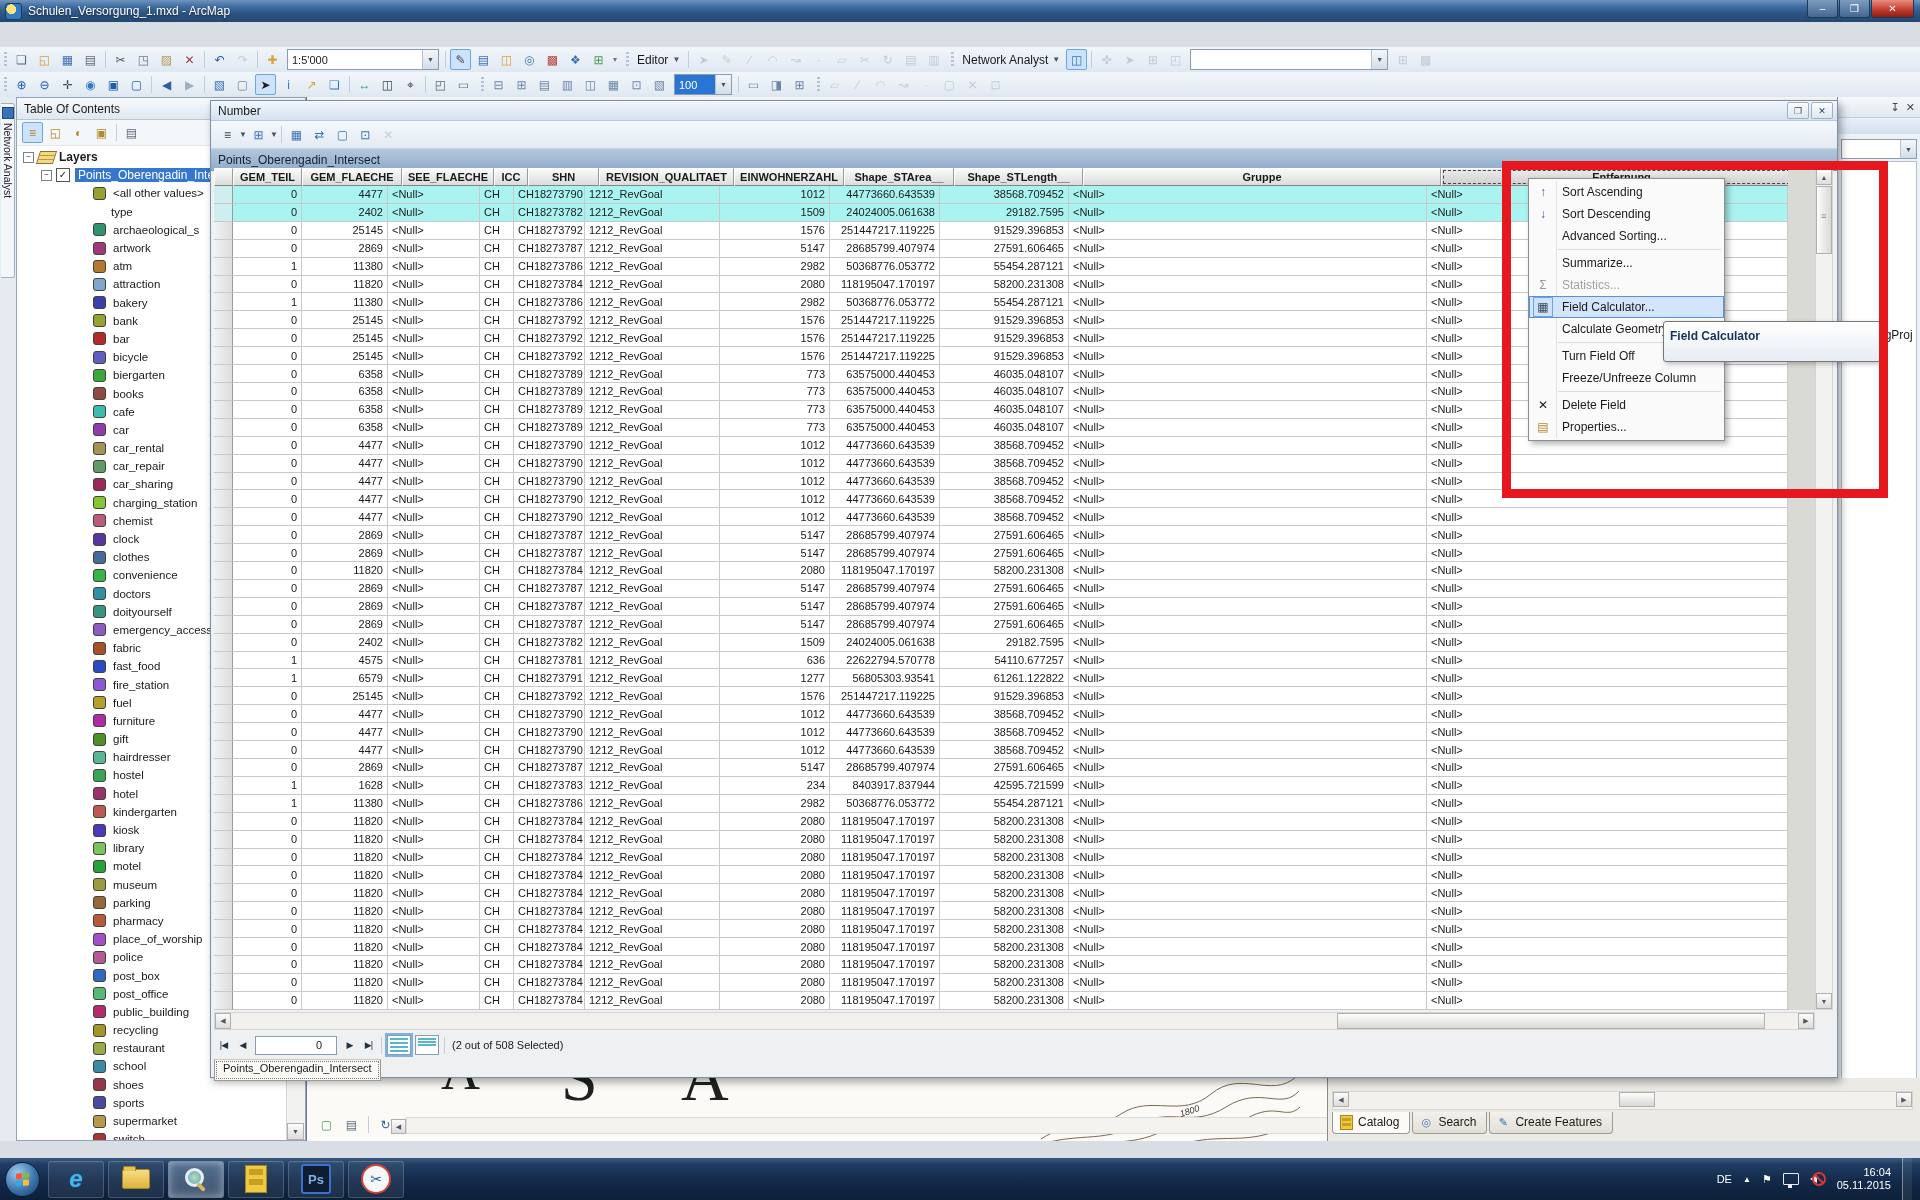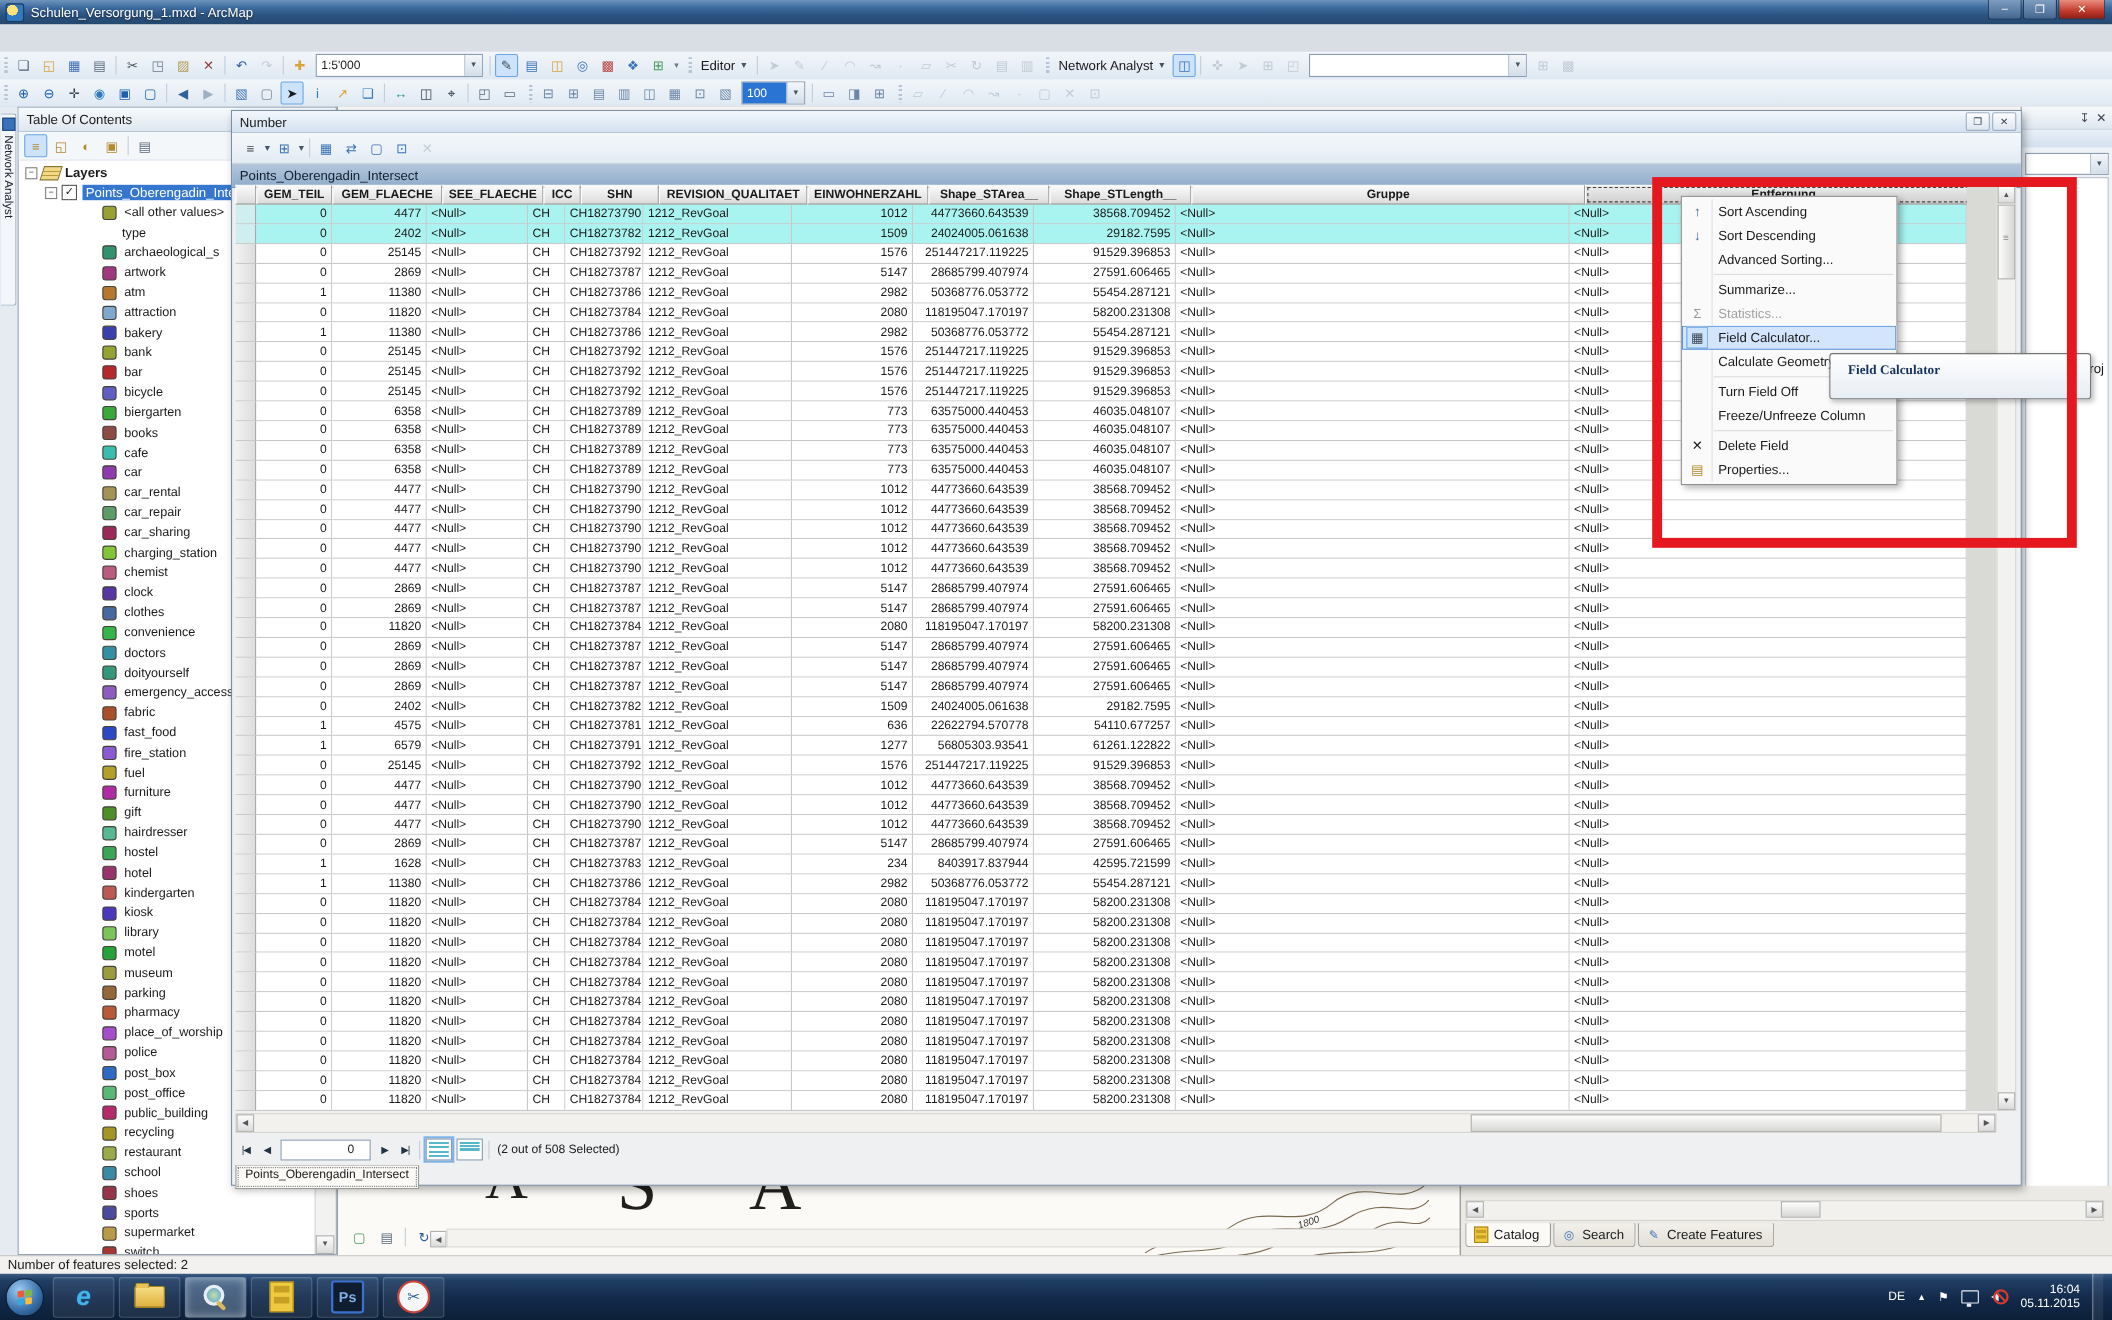--- a/index.html
+++ b/index.html
@@ -141,21 +141,21 @@
     box-shadow:3px 3px 6px rgba(0,0,0,.3);z-index:30;padding:2px 0;box-sizing:border-box;}
   .cmenu::before{content:"";position:absolute;left:27px;top:2px;bottom:2px;width:1px;background:#e2e2e2;}
   .mi{height:22px;display:flex;align-items:center;font-size:12px;position:relative;padding-left:33px;white-space:nowrap;overflow:hidden;}
   .mi .mic{position:absolute;left:4px;top:1px;width:20px;height:20px;display:flex;align-items:center;justify-content:center;font-size:12px;}
   .mi.hl{background:#d3e5fc;box-shadow:inset 0 0 0 1px #5a91d8;}
   .mi.hl .mic{background:#cde3fb;box-shadow:inset 0 0 0 1px #6ca6e0;}
   .mi.dis{color:#a2a2a2;}
   .msep{height:1px;background:#dcdcdc;margin:2px 3px 2px 29px;}
   
   .tip{position:absolute;left:1663px;top:321px;width:204px;z-index:40;background:linear-gradient(#ffffff,#e7edf4);
-    border:1px solid #777;border-radius:3px;padding:7px 16px 9px;box-shadow:2px 2px 5px rgba(0,0,0,.25);font-family:Liberation Serif, serif;}
+    border:1px solid #777;border-radius:3px;padding:7px 6px 9px;box-shadow:2px 2px 5px rgba(0,0,0,.25);}
   .tip h4{margin:0 0 9px;font-size:12px;color:#15315c;}
   .tip p{margin:0;font-size:11.5px;line-height:15px;color:#333;}
   
   .redrect{position:absolute;left:1502px;top:161px;width:386px;height:337px;border:9px solid #e6181f;box-sizing:border-box;z-index:50;}
   
   .statusbar{position:absolute;left:0;top:1141px;width:1920px;height:17px;background:#f2f1ef;border-top:1px solid #c8c6c2;
     display:flex;align-items:center;padding-left:7px;box-sizing:border-box;font-size:12px;}
   
   .taskbar{position:absolute;left:0;top:1158px;width:1920px;height:42px;
     background:linear-gradient(#3a5a82 0%,#1f3d63 15%,#13294a 55%,#0c2038 100%);display:flex;align-items:center;color:#fff;}
@@ -1409,23 +1409,20 @@
         <span>Properties...</span>
       </div>
     </div>
 
   <div class="tip">
     <h4>Field Calculator</h4>
   </div>
 
   <div class="redrect"></div>
 
-  <div class="statusbar">
-    <span>Number of features selected: 2</span>
-  </div>
 
   <div class="taskbar" id="taskbar">
     <div class="orb">
       <div class="flag">
         <div style="background:#ef5a3c"></div>
           <div style="background:#80bb3d"></div>
         <div style="background:#31a8e0"></div>
           <div style="background:#fbbc3d"></div>
       </div>
     </div>

